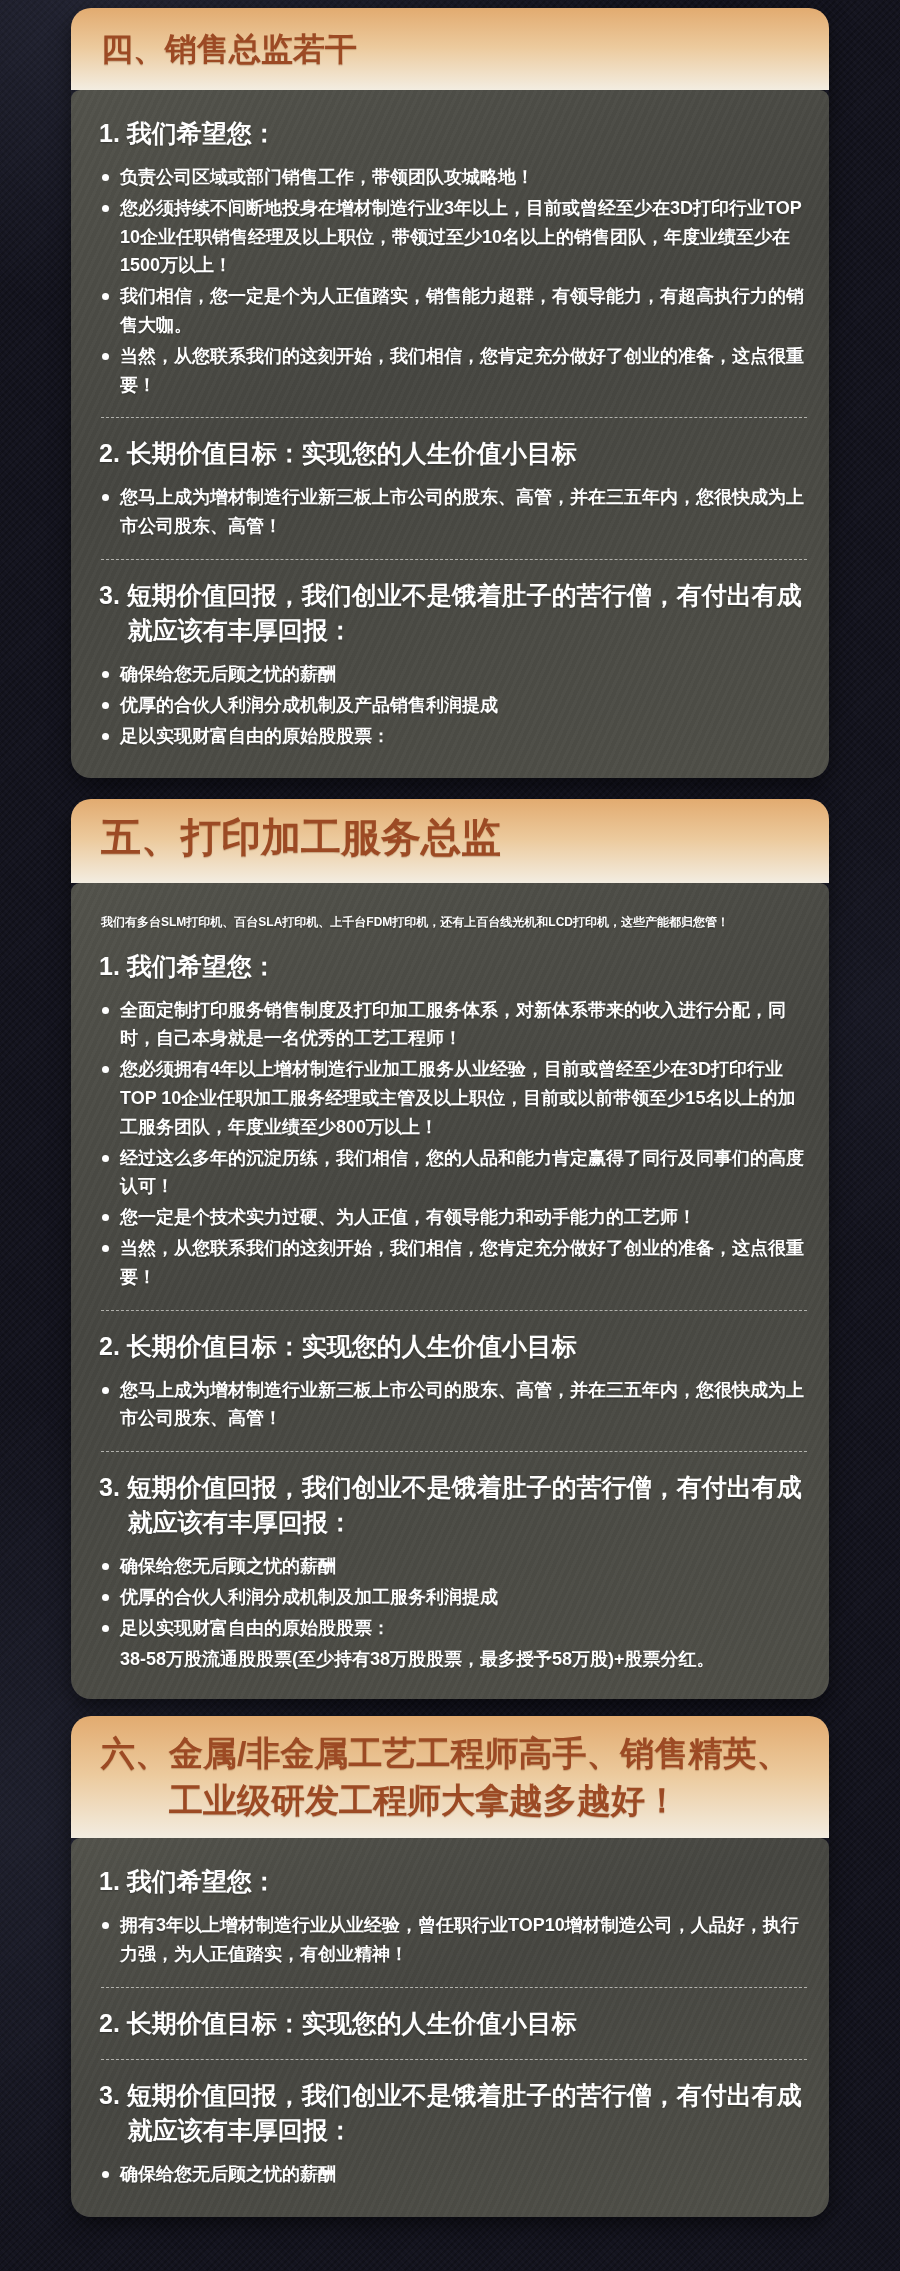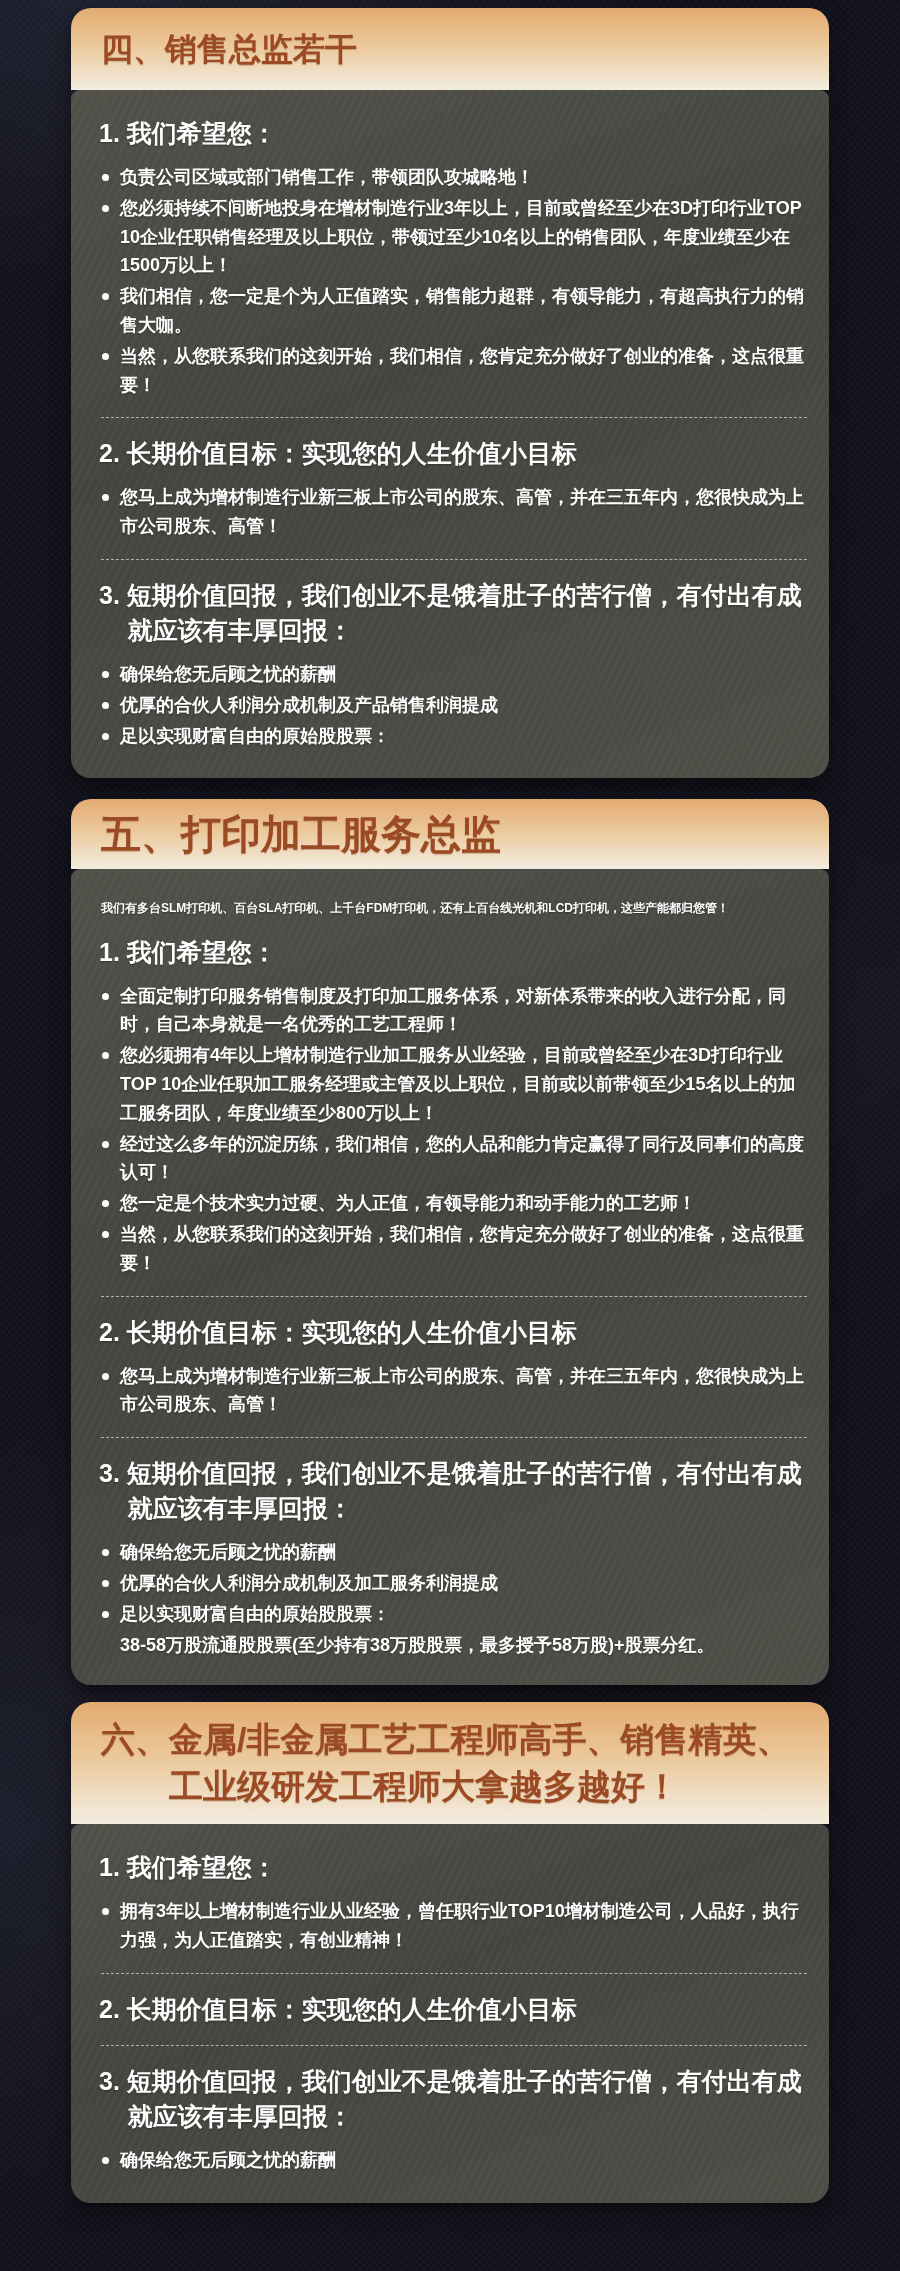--- a/index.html
+++ b/index.html
@@ -28,21 +28,21 @@
     box-shadow:0 8px 20px rgba(0,0,0,.5);
   }
   .card.c2 { margin-bottom:17px; }
 
   .card-header {
     background:linear-gradient(180deg,#e2ab70 0%,#ecca9d 48%,#f3ede1 100%);
     padding:0 30px;
     display:flex; flex-direction:column; justify-content:center;
   }
   .c1 .card-header { height:82px; }
-  .c2 .card-header { height:70px; }
+  .c2 .card-header { height:84px;font-family:Liberation Mono, monospace; }
   .c3 .card-header { height:122px; }
 
   .card-title {
     color:#9c4a24;
     font-weight:bold;
     line-height:1.4;
     text-shadow:0 1px 1px rgba(110,55,20,.30);
     white-space:nowrap;
   }
   .c1 .card-title { font-size:32px; }

